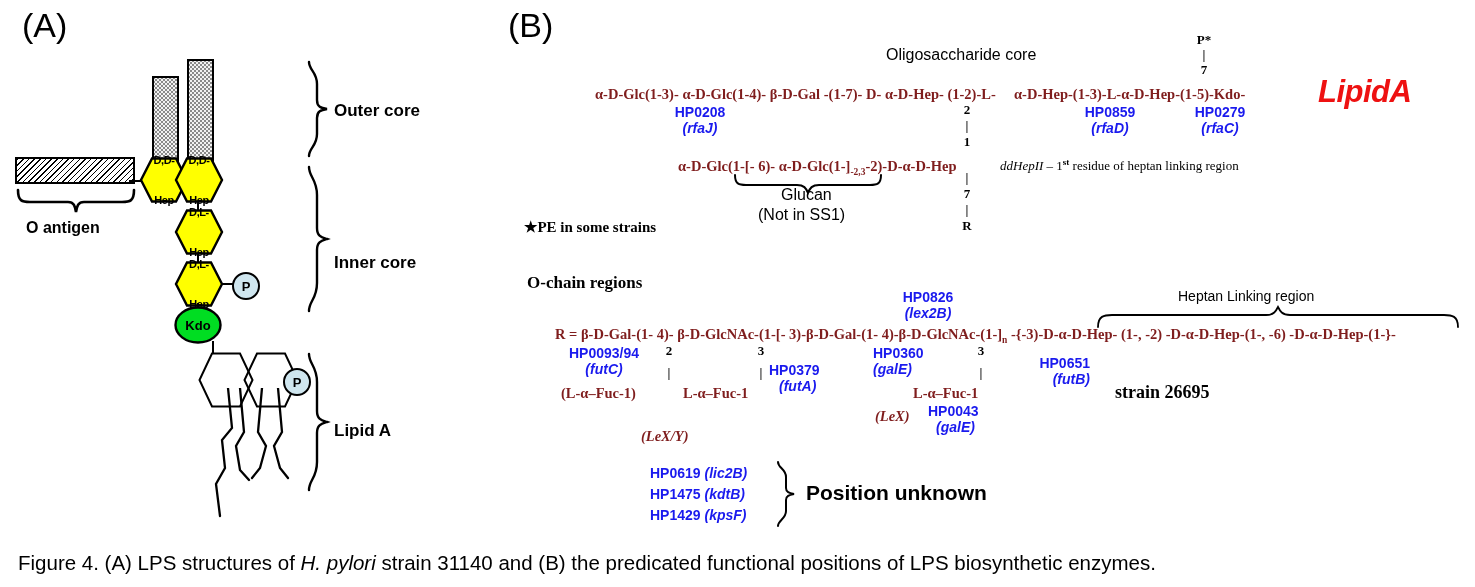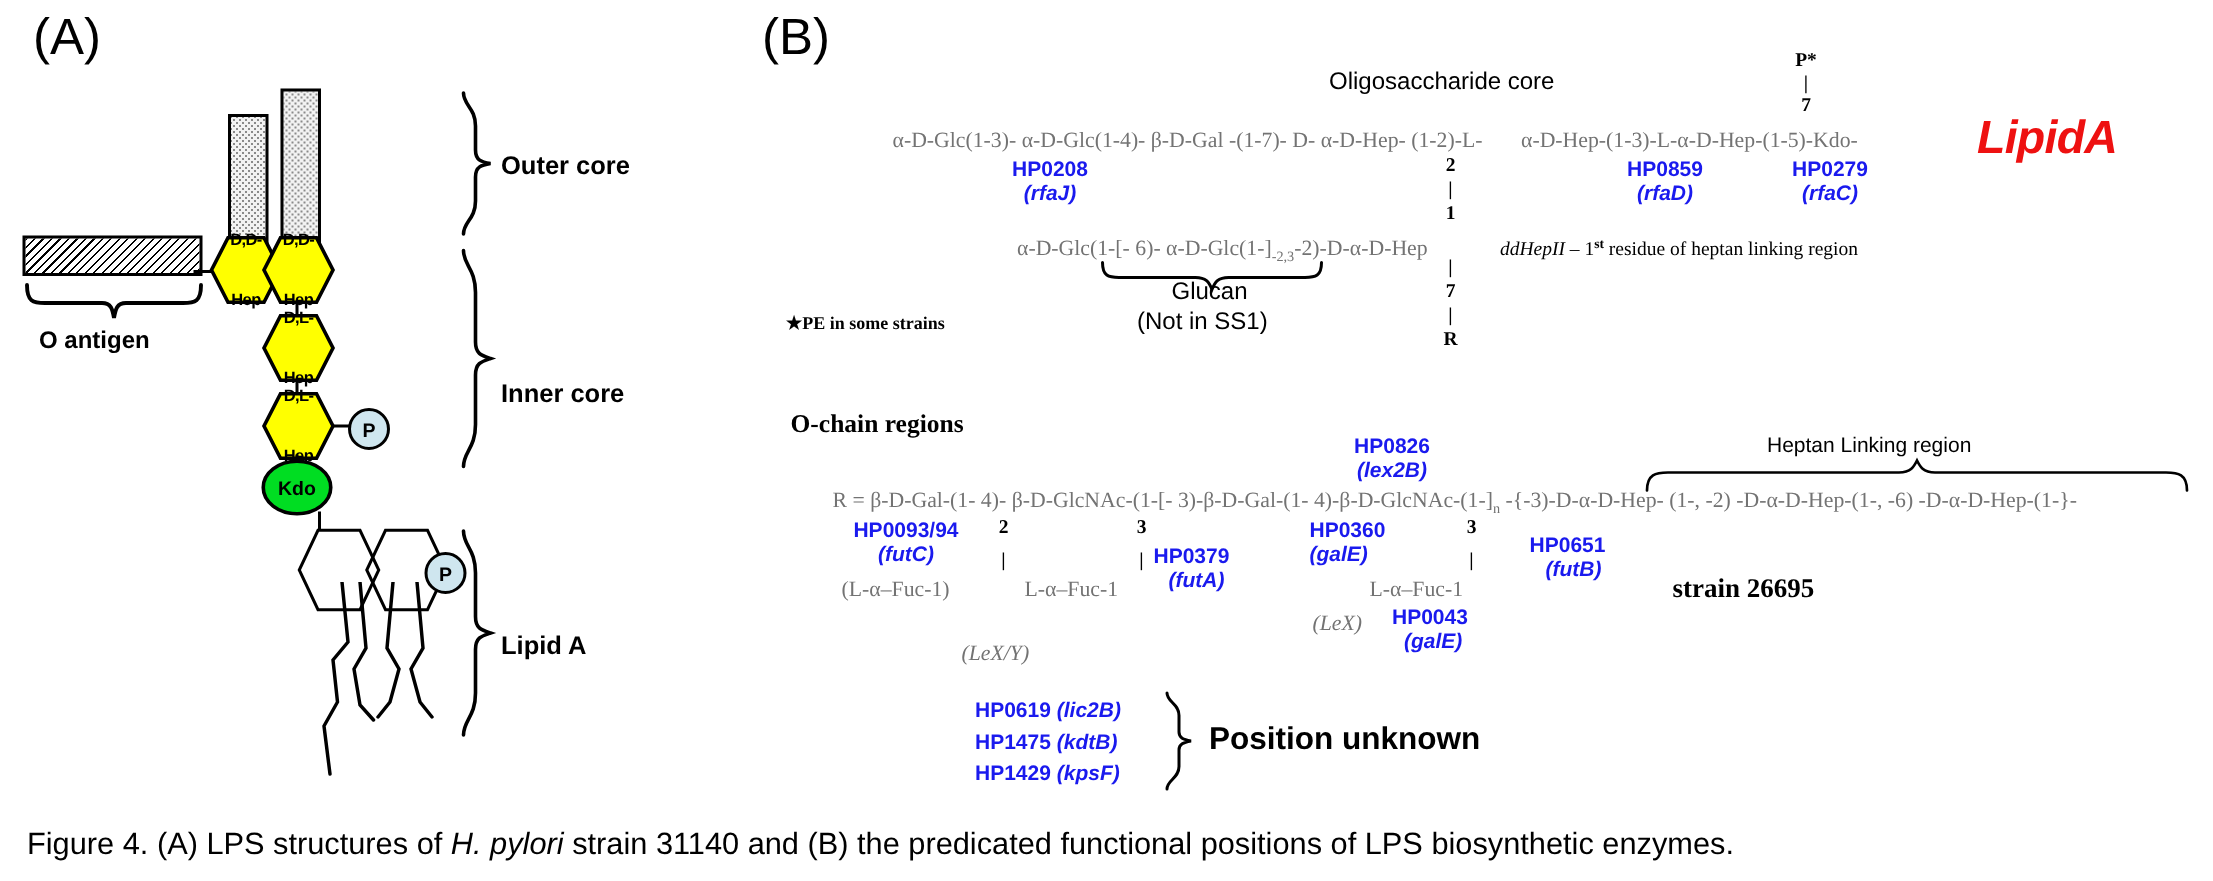--- a/index.html
+++ b/index.html
@@ -53,21 +53,21 @@
   }
   .bond{position:absolute;background:#000;}
   .braceA{position:absolute;}
   .braceA svg{display:block;overflow:visible;}
   .alabel{position:absolute;font-family:"Liberation Sans",sans-serif;font-weight:bold;font-size:17px;color:#000;}
   .oantigen-label{position:absolute;font-family:"Liberation Sans",sans-serif;font-weight:bold;font-size:16px;color:#000;}
 
   
   .chain{
     position:absolute;white-space:nowrap;
-    font-family:"Liberation Serif", serif;font-weight:normal;font-size:14.5px;color:#737373;
+    font-family:"Liberation Serif", serif;font-weight:bold;font-size:14.5px;color:#7f1d1d;
   }
   .chain .sub{font-size:9.5px;vertical-align:sub;}
   .gene{
     position:absolute;white-space:nowrap;text-align:center;
     font-family:"Liberation Sans",sans-serif;font-weight:bold;font-size:14px;color:#1a1aee;
     line-height:16px;
   }
   .gene .it{font-style:italic;}
   .smalltext{
     position:absolute;white-space:nowrap;
@@ -296,21 +296,21 @@
   <span class="i">ddHepII</span><span> – 1</span><span style="font-size:9px;vertical-align:super;font-weight:bold;">st</span><span> residue of heptan linking region</span>
 </div>
 
 <div class="vlink" style="left:955px;top:172px;width:24px;">
   <div>|</div>
   <div style="margin-top:5px;">7</div>
   <div style="margin-top:5px;">|</div>
   <div style="margin-top:5px;">R</div>
 </div>
 
-<div class="serifbold" style="left:524px;top:208px;font-size:12px;">★PE in some strains</div>
+<div class="serifbold" style="left:524px;top:218px;font-size:15px;">★PE in some strains</div>
 
 <div class="serifbold" style="left:527px;top:273px;font-size:17px;">O-chain  regions</div>
 
 <div class="gene" style="left:878px;top:289px;width:100px;">
   <div>HP0826</div>
   <div class="it">(lex2B)</div>
 </div>
 
 <div class="sanstext" style="left:1178px;top:288px;font-size:14px;">Heptan Linking region</div>
 <div class="brace-h" style="left:1096px;top:306px;">
@@ -355,21 +355,21 @@
   <div style="margin-top:11px;">|</div>
 </div>
 <div class="chain" style="left:913px;top:385px;">L-α–Fuc-1</div>
 <div class="chain i" style="left:875px;top:408px;">(LeX)</div>
 
 <div class="gene" style="left:928px;top:403px;width:90px;text-align:left;">
   <div>HP0043</div>
   <div class="it" style="padding-left:8px;">(galE)</div>
 </div>
 
-<div class="gene" style="left:1000px;top:355px;width:90px;text-align:center;">
+<div class="gene" style="left:1000px;top:355px;width:90px;text-align:right;">
   <div>HP0651</div>
   <div class="it" style="padding-left:8px;">(futB)</div>
 </div>
 
 <div class="serifbold" style="left:1115px;top:382px;font-size:18px;">strain 26695</div>
 
 <div class="gene" style="left:650px;top:463px;width:145px;text-align:left;line-height:21px;">
   <div>
     <span>HP0619 </span><span class="it">(lic2B)</span>
   </div>

